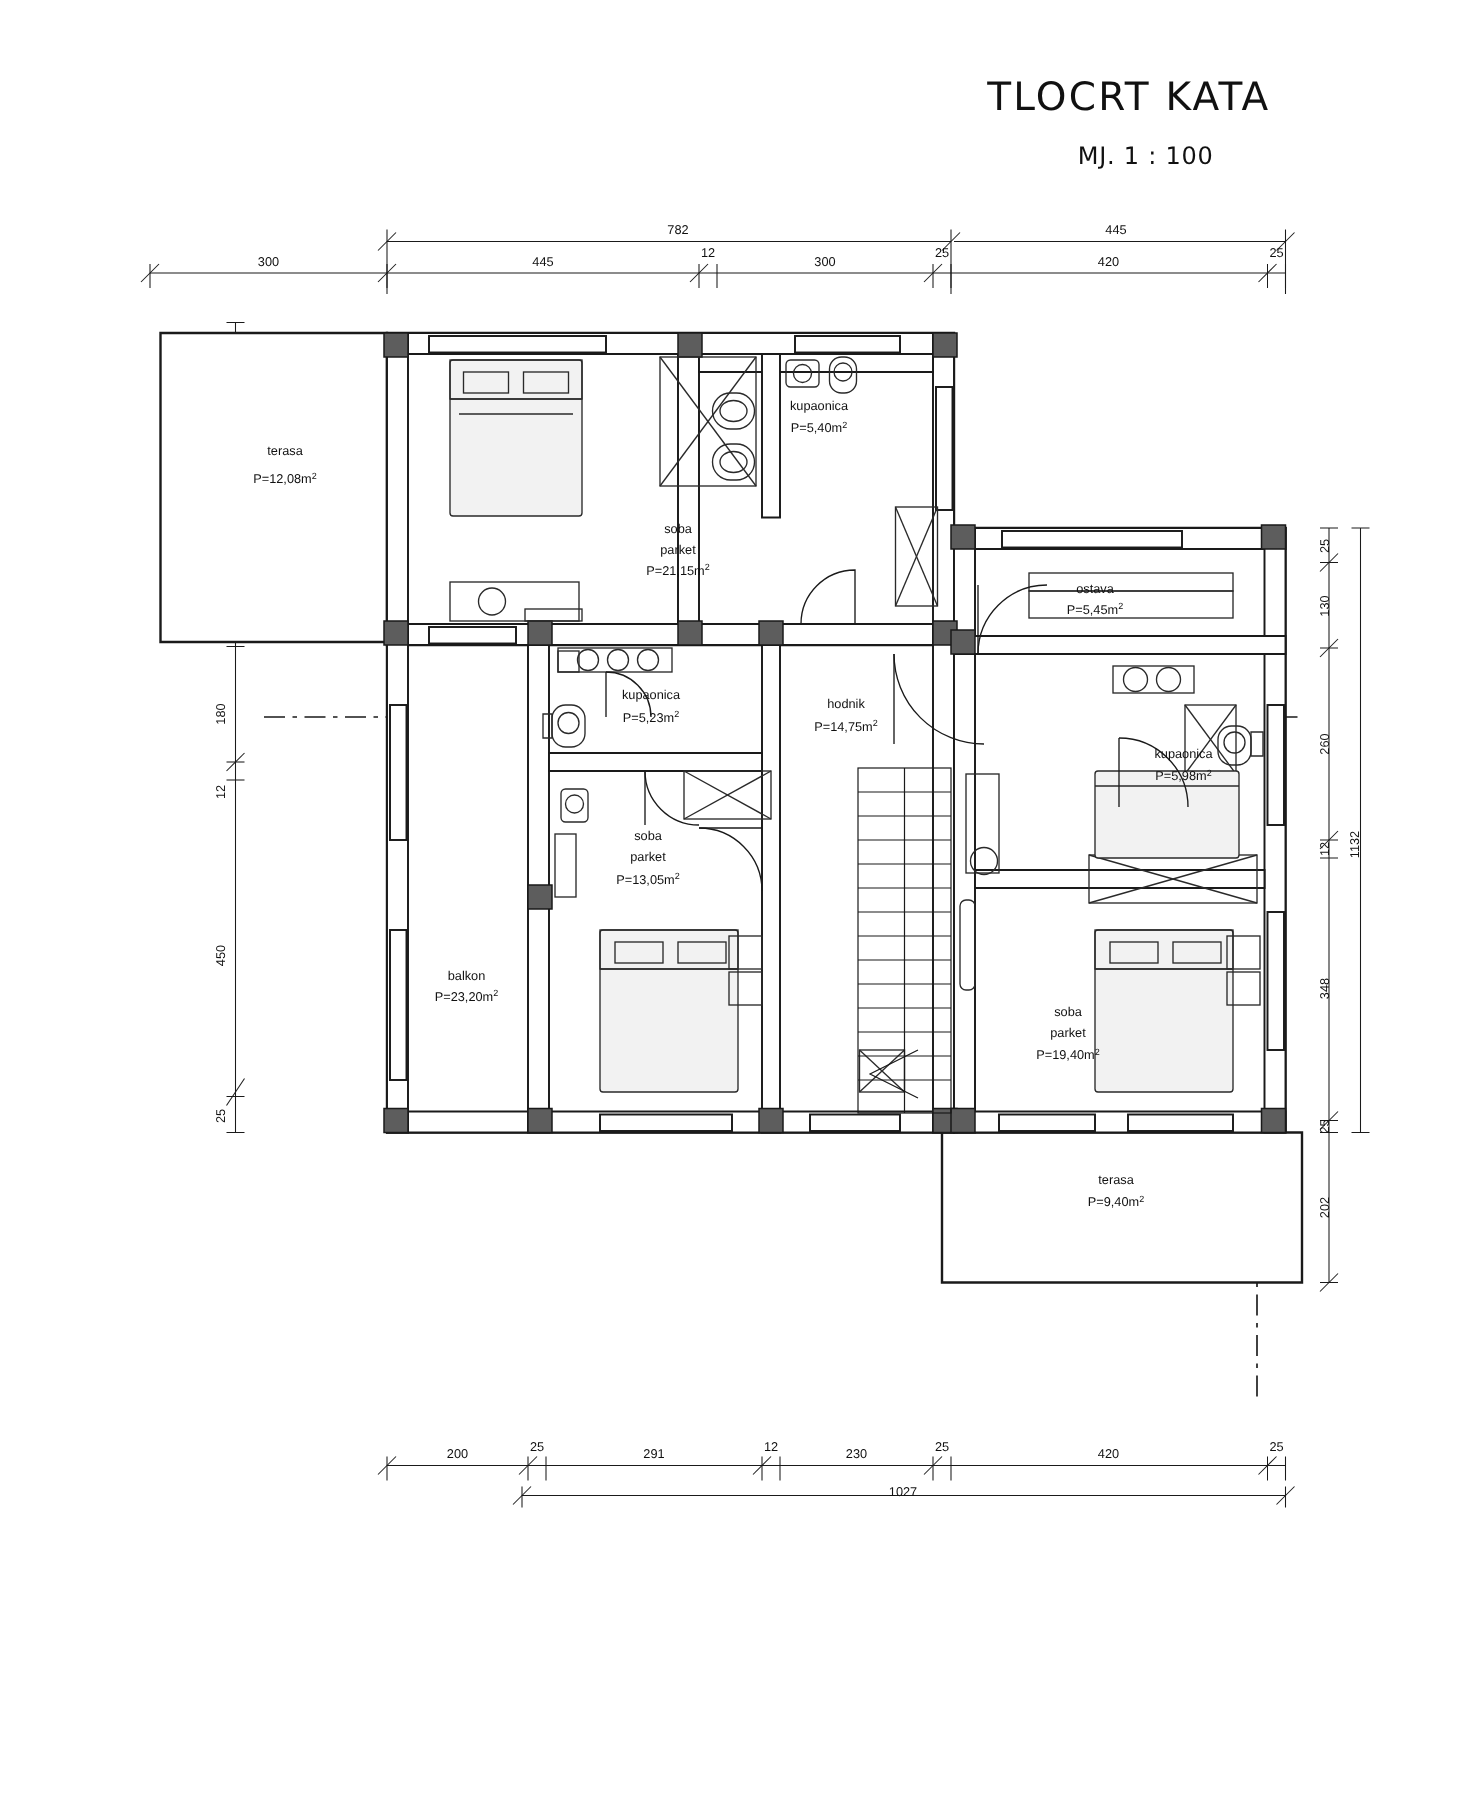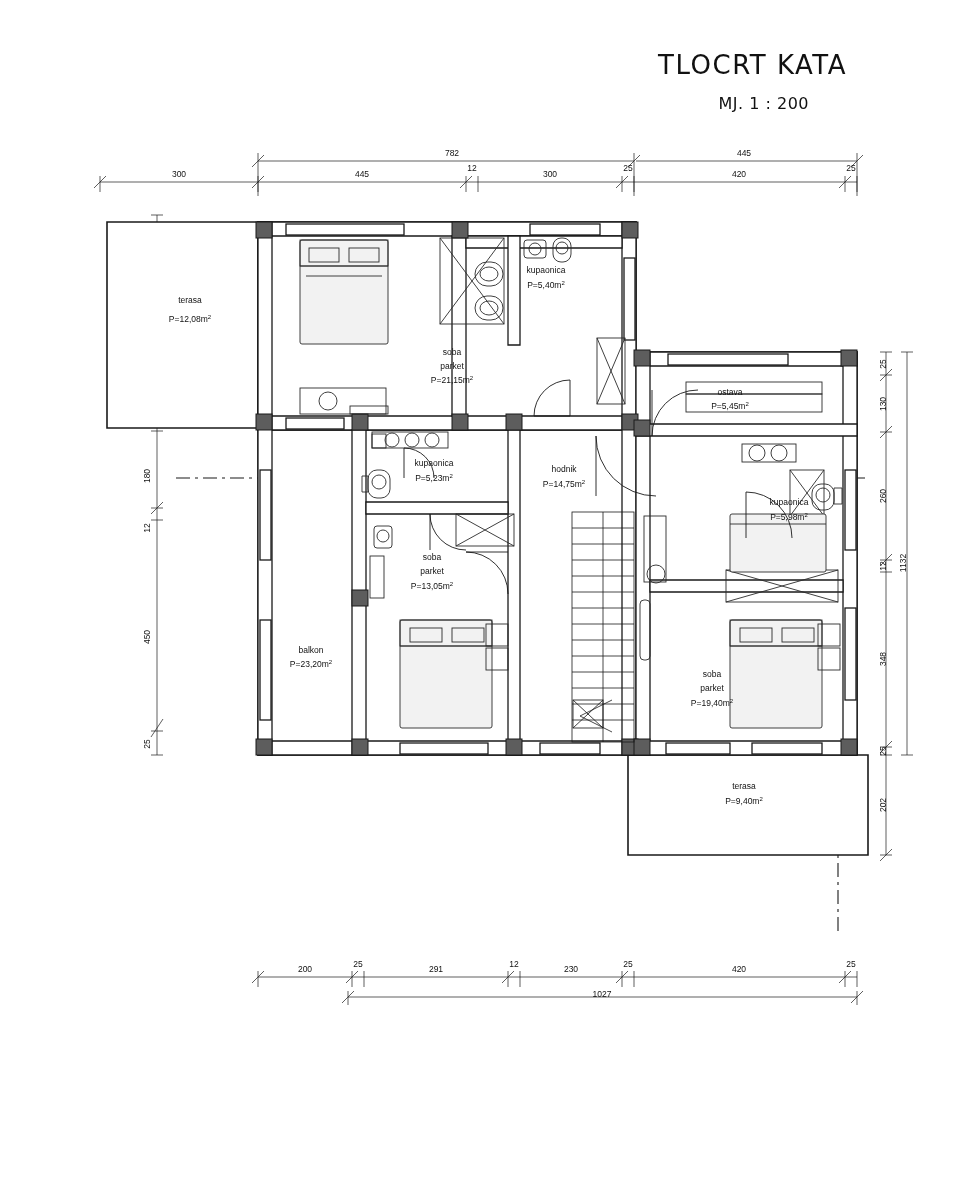--- a/index.html
+++ b/index.html
@@ -72,21 +72,21 @@
     dominant-baseline: middle;
   }
   .sup { font-size: 6px; }
 </style>
 </head>
 <body>
 
 <div id="sheet">
 
   <div class="title-main">TLOCRT KATA</div>
-  <div class="title-scale">MJ. 1 : 200</div>
+  <div class="title-scale">MJ. 1 : 100</div>
 
   <svg id="plan" viewBox="0 0 977 1200">
 
     <g>
       <line class="dim" x1="258" y1="161" x2="634" y2="161"></line>
       <line class="dim" x1="636" y1="161" x2="857" y2="161"></line>
       <line class="dim" x1="258" y1="153" x2="258" y2="196"></line>
       <line class="dim" x1="634" y1="153" x2="634" y2="196"></line>
       <line class="dim" x1="857" y1="153" x2="857" y2="196"></line>
       <line class="dim" x1="252" y1="167" x2="264" y2="155"></line>

